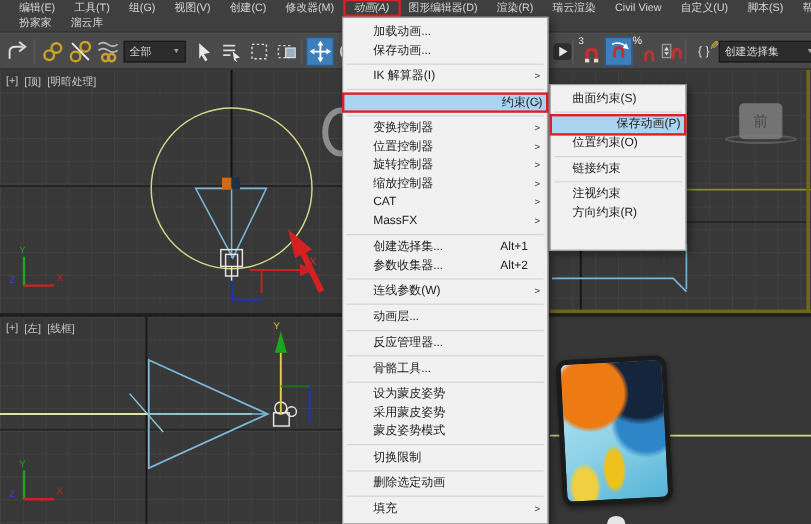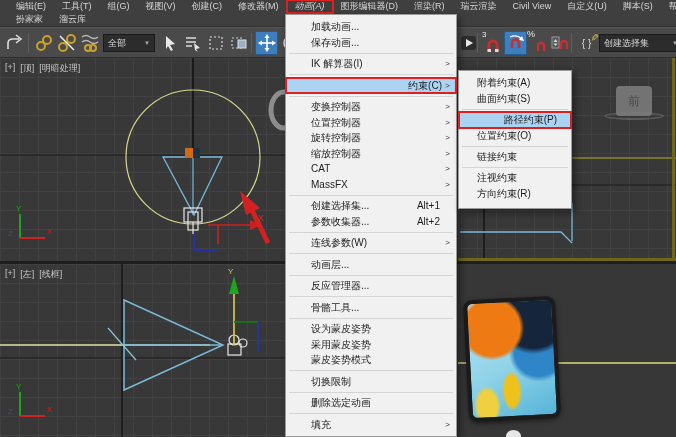--- a/index.html
+++ b/index.html
@@ -54,21 +54,21 @@
       radial-gradient(ellipse at 18% 90%, #f0d040 0 10%, rgba(240,208,64,0) 14%),
       linear-gradient(155deg,#bfe6f2 0%,#8ed2e8 55%,#56b4d8 100%); }
   .wdot { position:absolute; left:48px; top:166px; width:15px; height:12px; background:#e6e6e6; border-radius:50%; z-index:3; }
 
   
   .menu { position:absolute; background:#f1f1f1; border:1px solid #9a9a9a;
     box-shadow:3px 3px 7px rgba(0,0,0,.45); z-index:20; padding-top:4px; }
   .menu-main { left:285px; top:14px; width:172px; height:423px; }
   .menu-sub  { left:458px; top:70px; width:114px; height:139px; z-index:21; }
   .mi { position:relative; height:15.5px; line-height:15.5px; font-size:10px; color:#1c1c1c;
-    padding-left:25px; padding-right:14px; white-space:nowrap; }
+    padding-left:25px; padding-right:4px; white-space:nowrap; }
   .menu-sub .mi { height:16px; line-height:16px; padding-left:18px; }
   .mi .short { position:absolute; right:16px; top:0; color:#1c1c1c; }
   .mi .arrow { position:absolute; right:6px; top:0; font-size:8px; color:#333; }
   .mi.sel { background:#abd4f2; }
   .mi.redbox { outline:2px solid #e02020; outline-offset:-1px;text-align:right; }
   .msep { height:1px; background:#d4d4d4; margin:2.5px 3px; }
   .menu-sub .msep { margin:2px 3px; }
 
   .gold { stroke:#c9a227; fill:none; stroke-width:2; }
 </style>
@@ -357,24 +357,23 @@
     <div class="mi"><span>蒙皮姿势模式</span></div>
     <div class="msep"></div>
     <div class="mi"><span>切换限制</span></div>
     <div class="msep"></div>
     <div class="mi"><span>删除选定动画</span></div>
     <div class="msep"></div>
     <div class="mi"><span>填充</span><span class="arrow">&gt;</span></div>
   </div>
 
   <div class="menu menu-sub">
-    <div class="mi"><span>附着约束(A)</span></div>
     <div class="mi"><span>曲面约束(S)</span></div>
     <div class="msep"></div>
-    <div class="mi sel redbox"><span>路径约束(P)</span></div>
+    <div class="mi sel redbox"><span>保存动画(P)</span></div>
     <div class="mi"><span>位置约束(O)</span></div>
     <div class="msep"></div>
     <div class="mi"><span>链接约束</span></div>
     <div class="msep"></div>
     <div class="mi"><span>注视约束</span></div>
     <div class="mi"><span>方向约束(R)</span></div>
   </div>
 
 </div>
 

